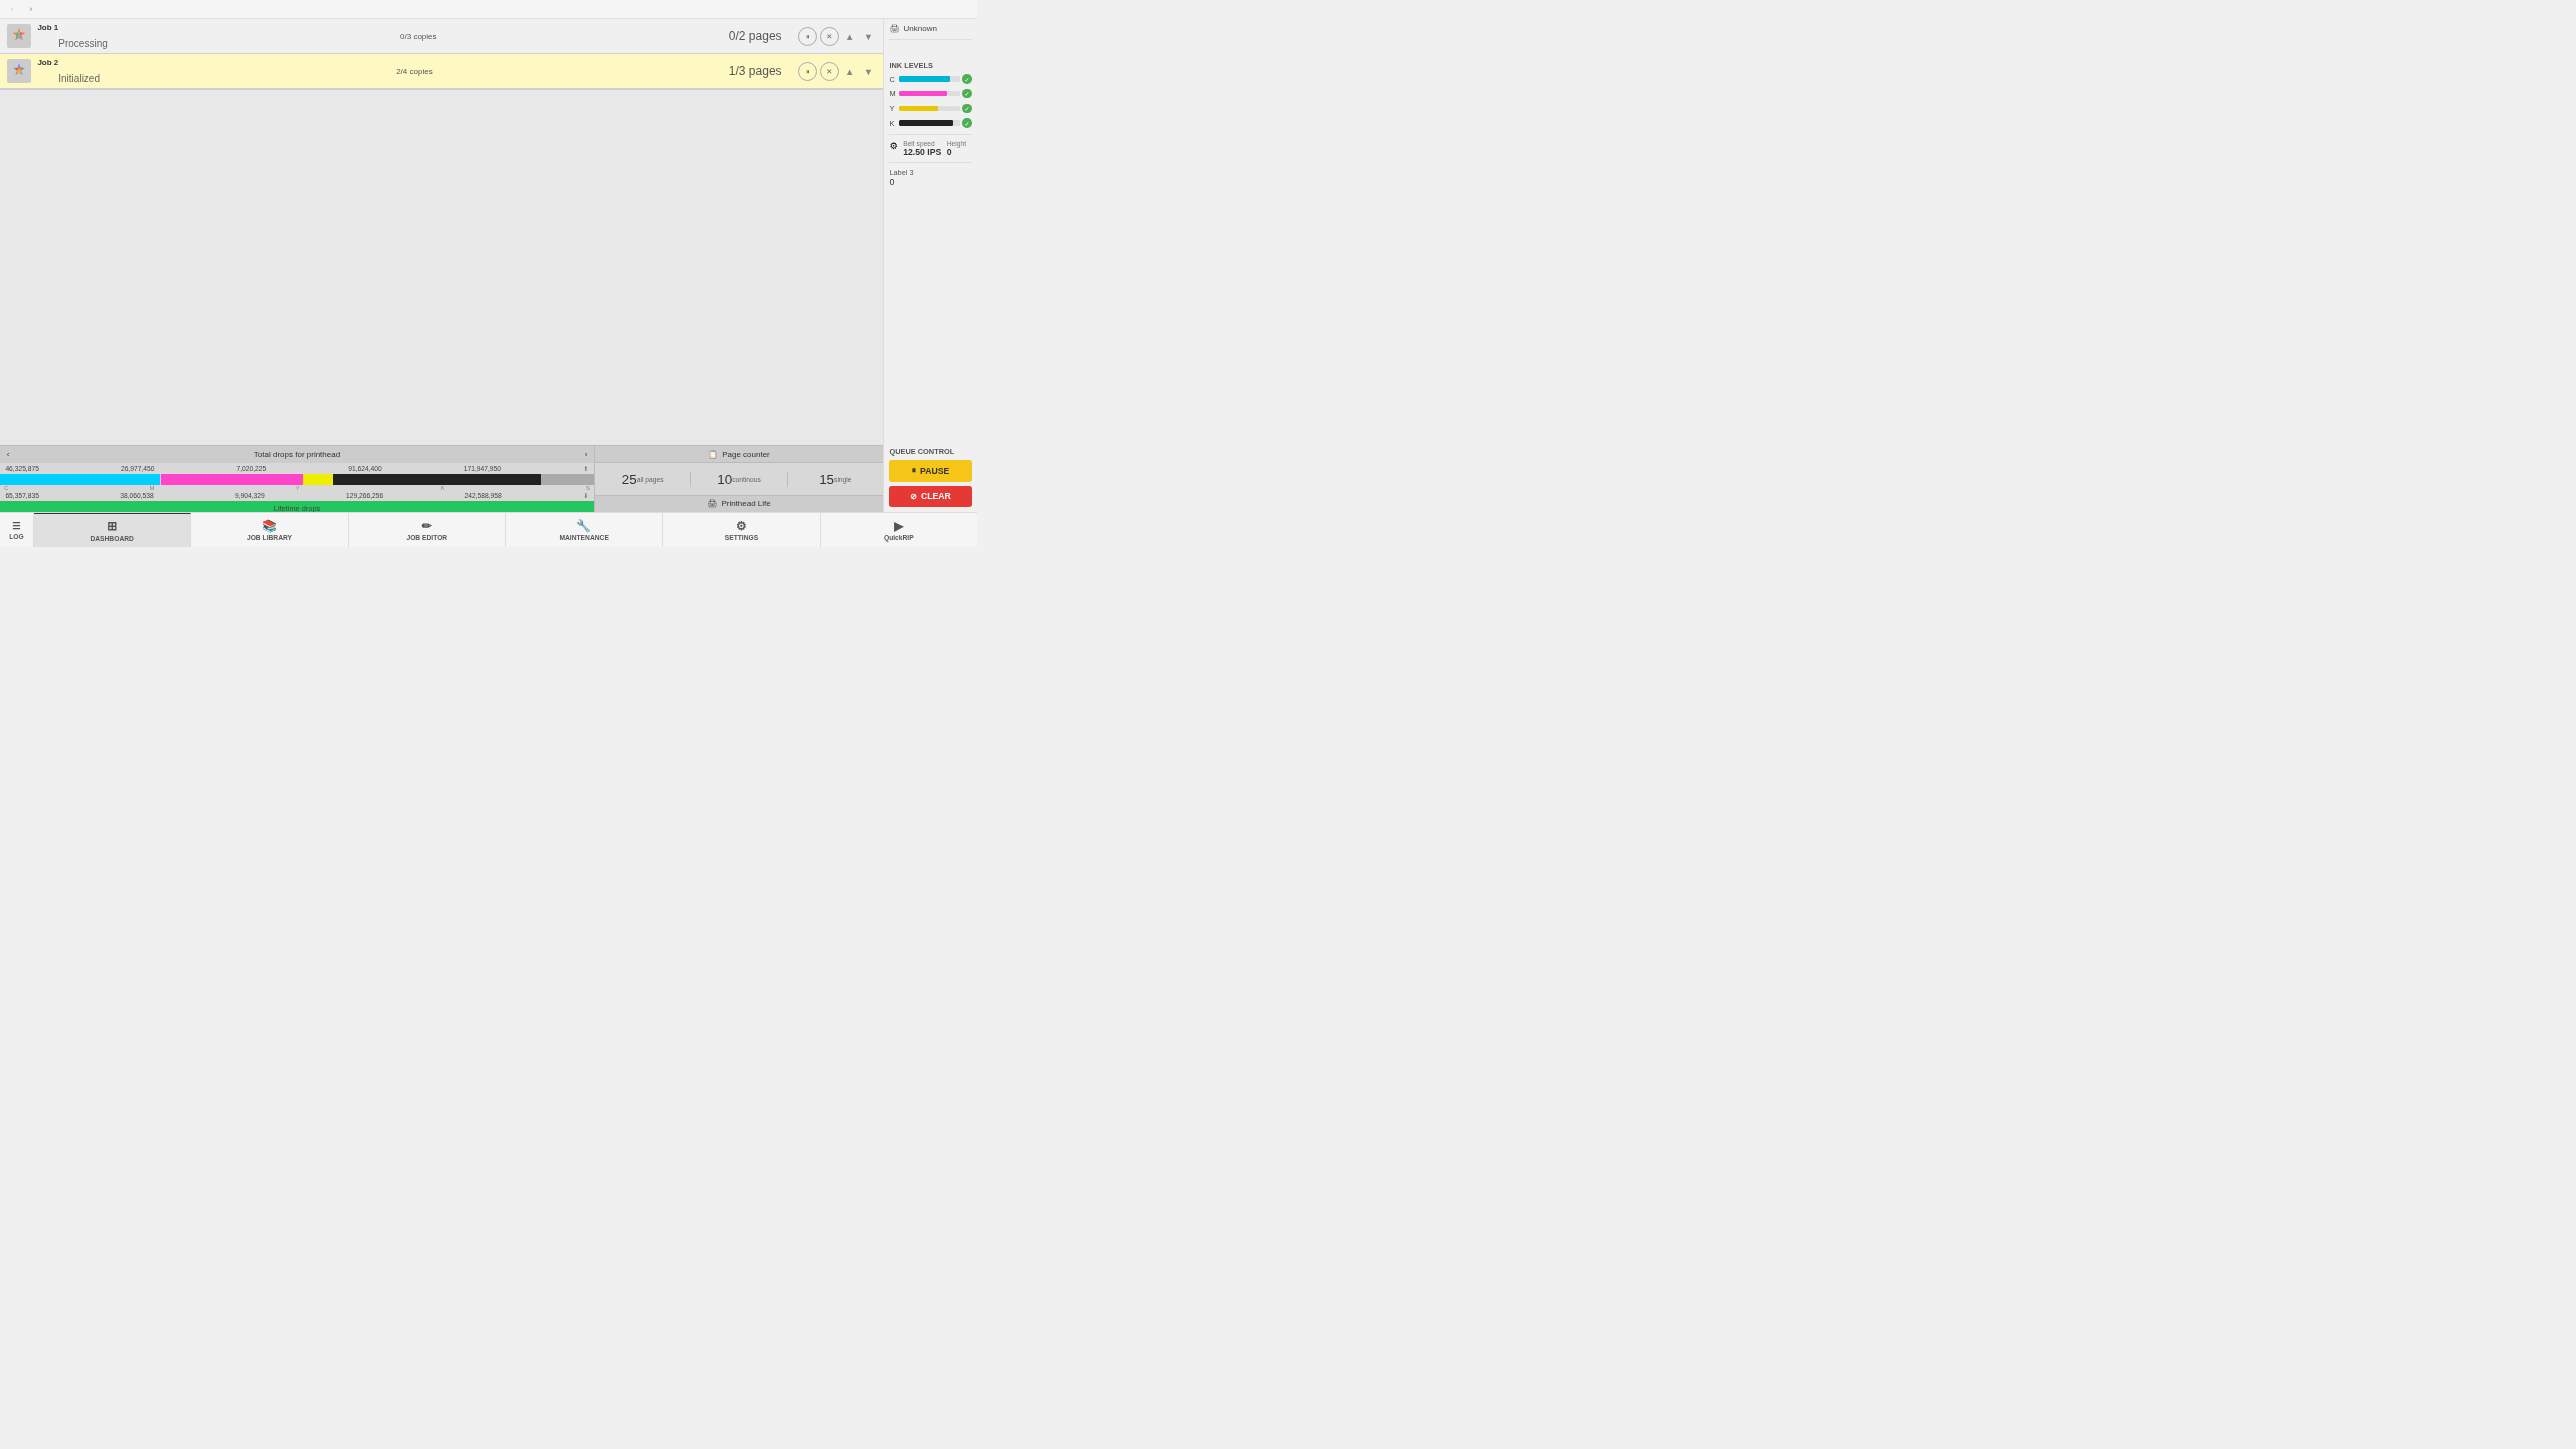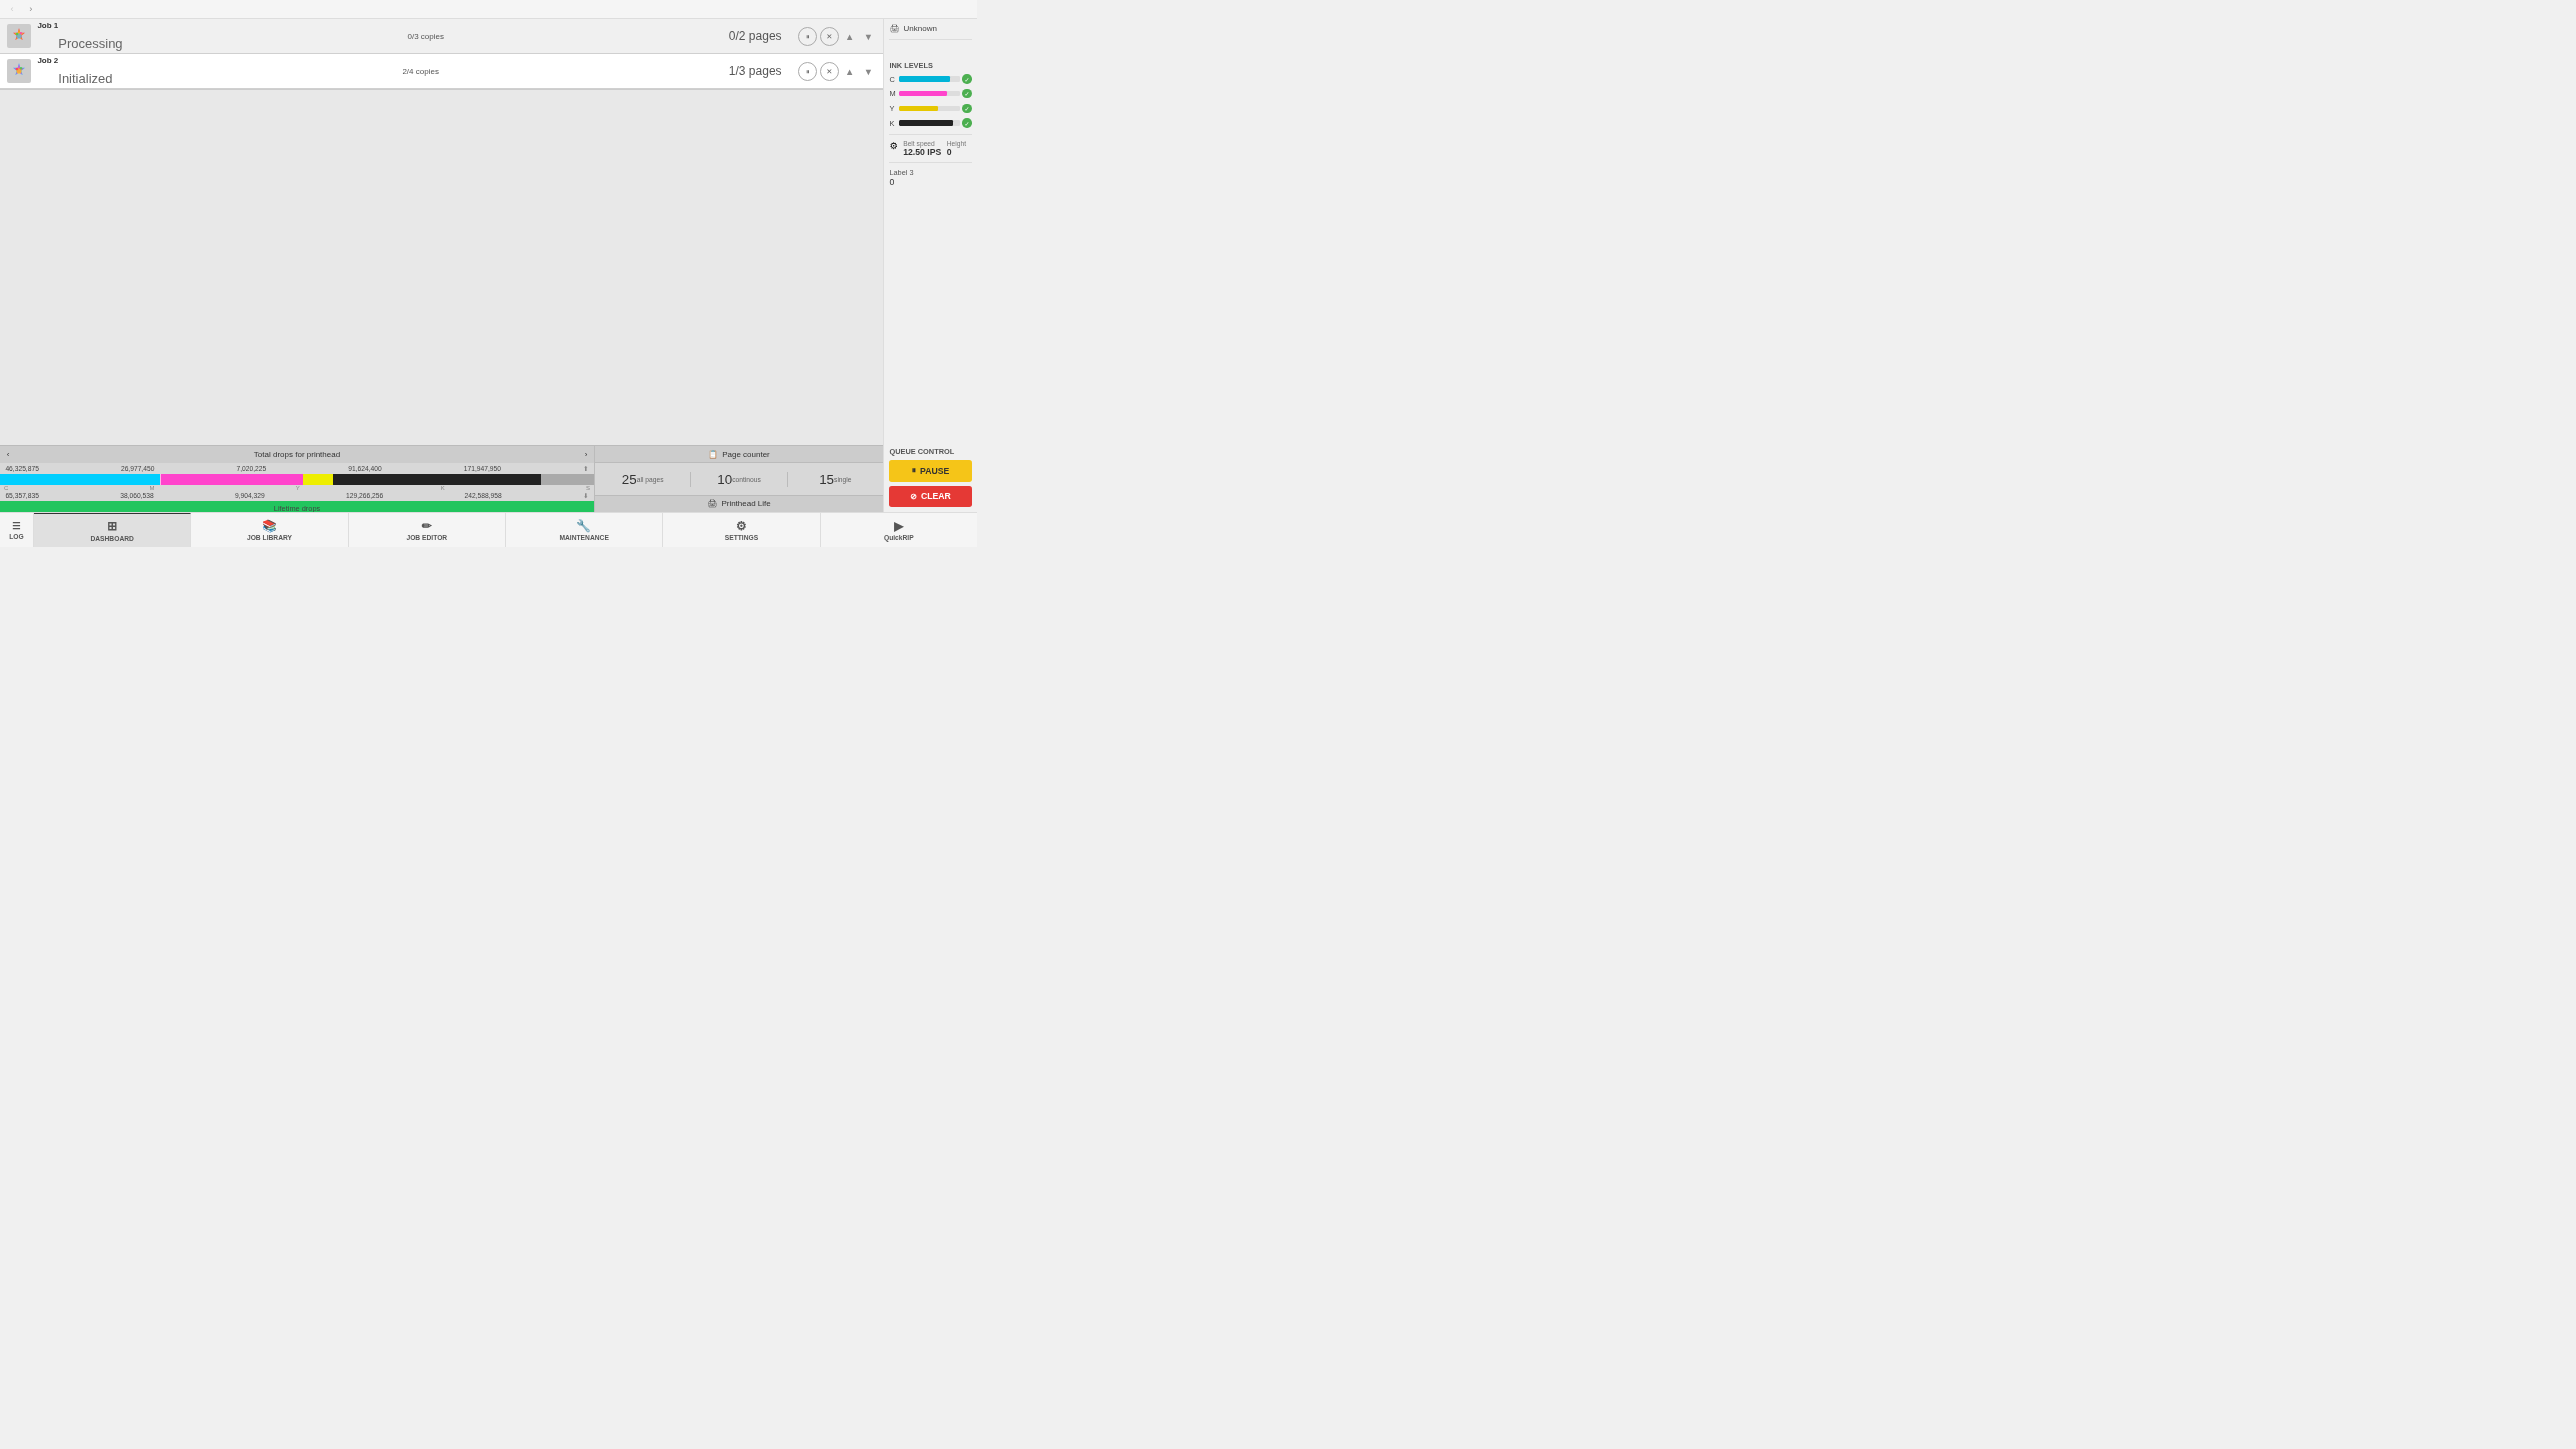--- a/index.html
+++ b/index.html
@@ -51,21 +51,21 @@
       overflow: hidden;
     }
 
     
     .job-queue {
       background: #e8e8e8;
       border-bottom: 0.7px solid #ccc;
     }
 
     .job-item {
-      background: #ffffff;
+      background: #fef9c3;
       border-bottom: 0.7px solid #d0d0d0;
       display: flex;
       align-items: center;
       padding: 4px 6.7px;
       height: 35px;
       gap: 6.7px;
     }
     .job-item:first-child { background: #f0f0f0; }
 
     .job-icon {
@@ -83,21 +83,21 @@
 
     
     .job-icon svg { width: 20px; height: 20px; }
 
     .job-info {
       display: flex;
       flex-direction: row;
       min-width: 54px;
     }
     .job-name { font-size: 8px; font-weight: 600; color: #333; }
-    .job-status { font-size: 13px; color: #666; margin-top: 15px; }
+    .job-status { font-size: 10px; color: #666; margin-top: 15px; }
 
     .job-copies {
       flex: 1;
       text-align: center;
       font-size: 8px;
       color: #555;
     }
 
     .job-pages {
       font-size: 12px;

